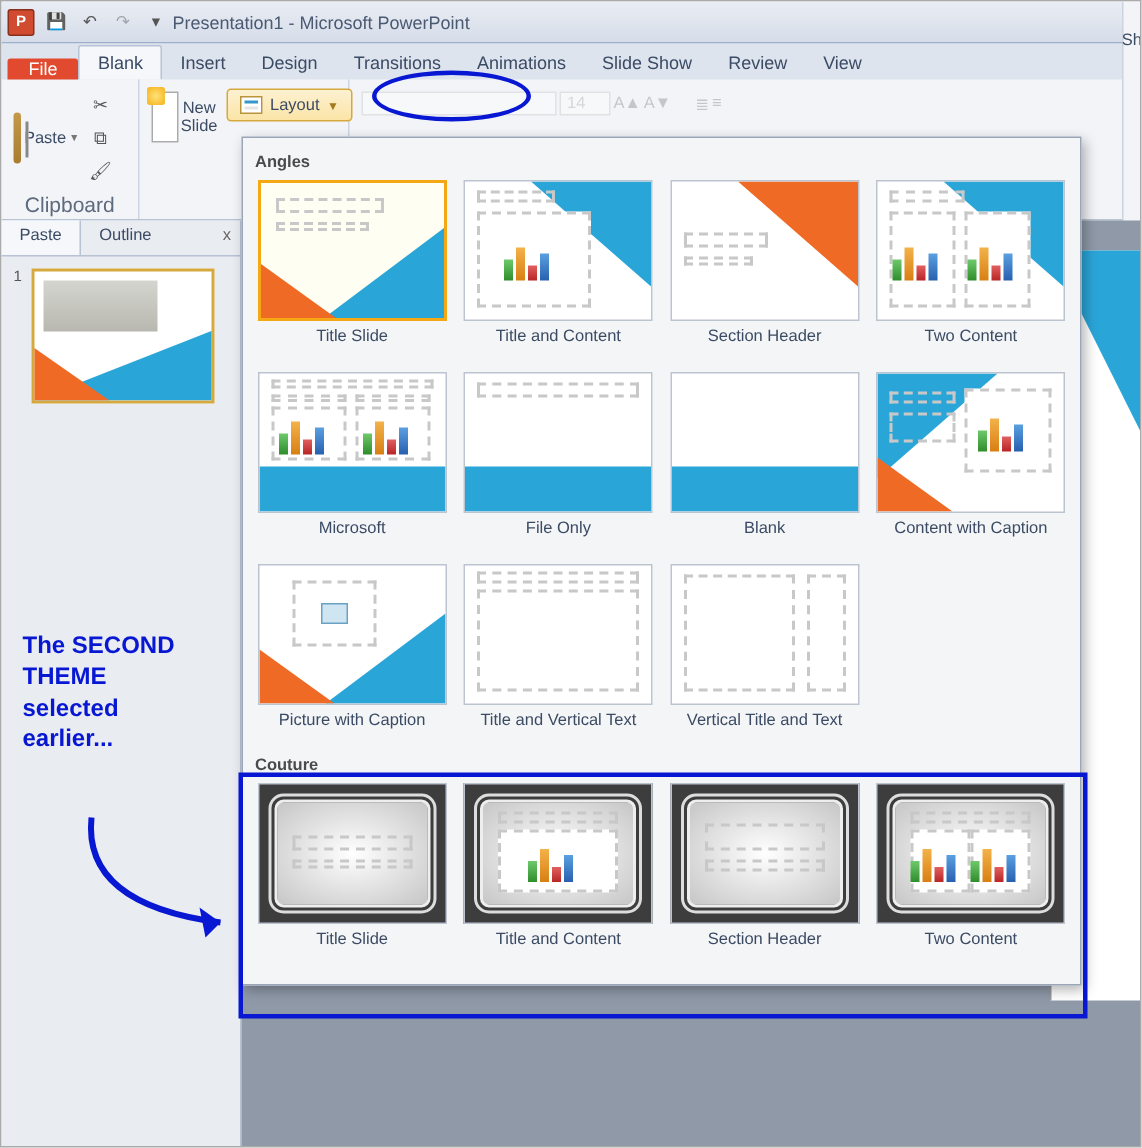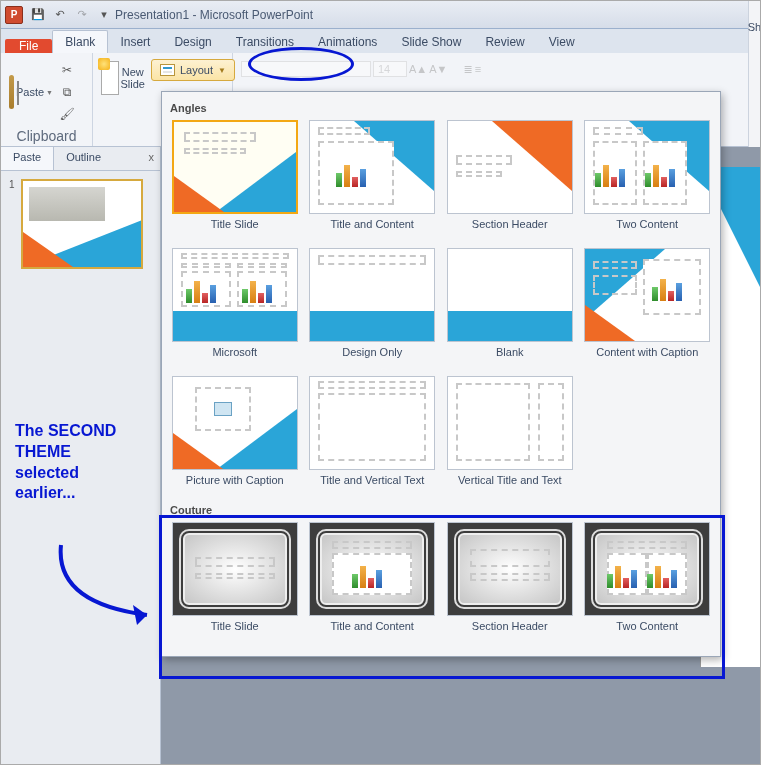--- a/index.html
+++ b/index.html
@@ -271,21 +271,21 @@
             </div>
         </div>
         <div class="gal-cap">Microsoft</div>
       </div>
 
       <div class="gal-item">
         <div class="gal-thumb">
             <div class="ang-blue-band"></div>
           <div class="title-ph" style="top:6px;left:8px;right:8px;height:10px"></div>
         </div>
-        <div class="gal-cap">Design Only</div>
+        <div class="gal-cap">File Only</div>
       </div>
 
       <div class="gal-item">
         <div class="gal-thumb">
             <div class="ang-blue-band"></div>
           </div>
         <div class="gal-cap">Blank</div>
       </div>
 
       <div class="gal-item">

